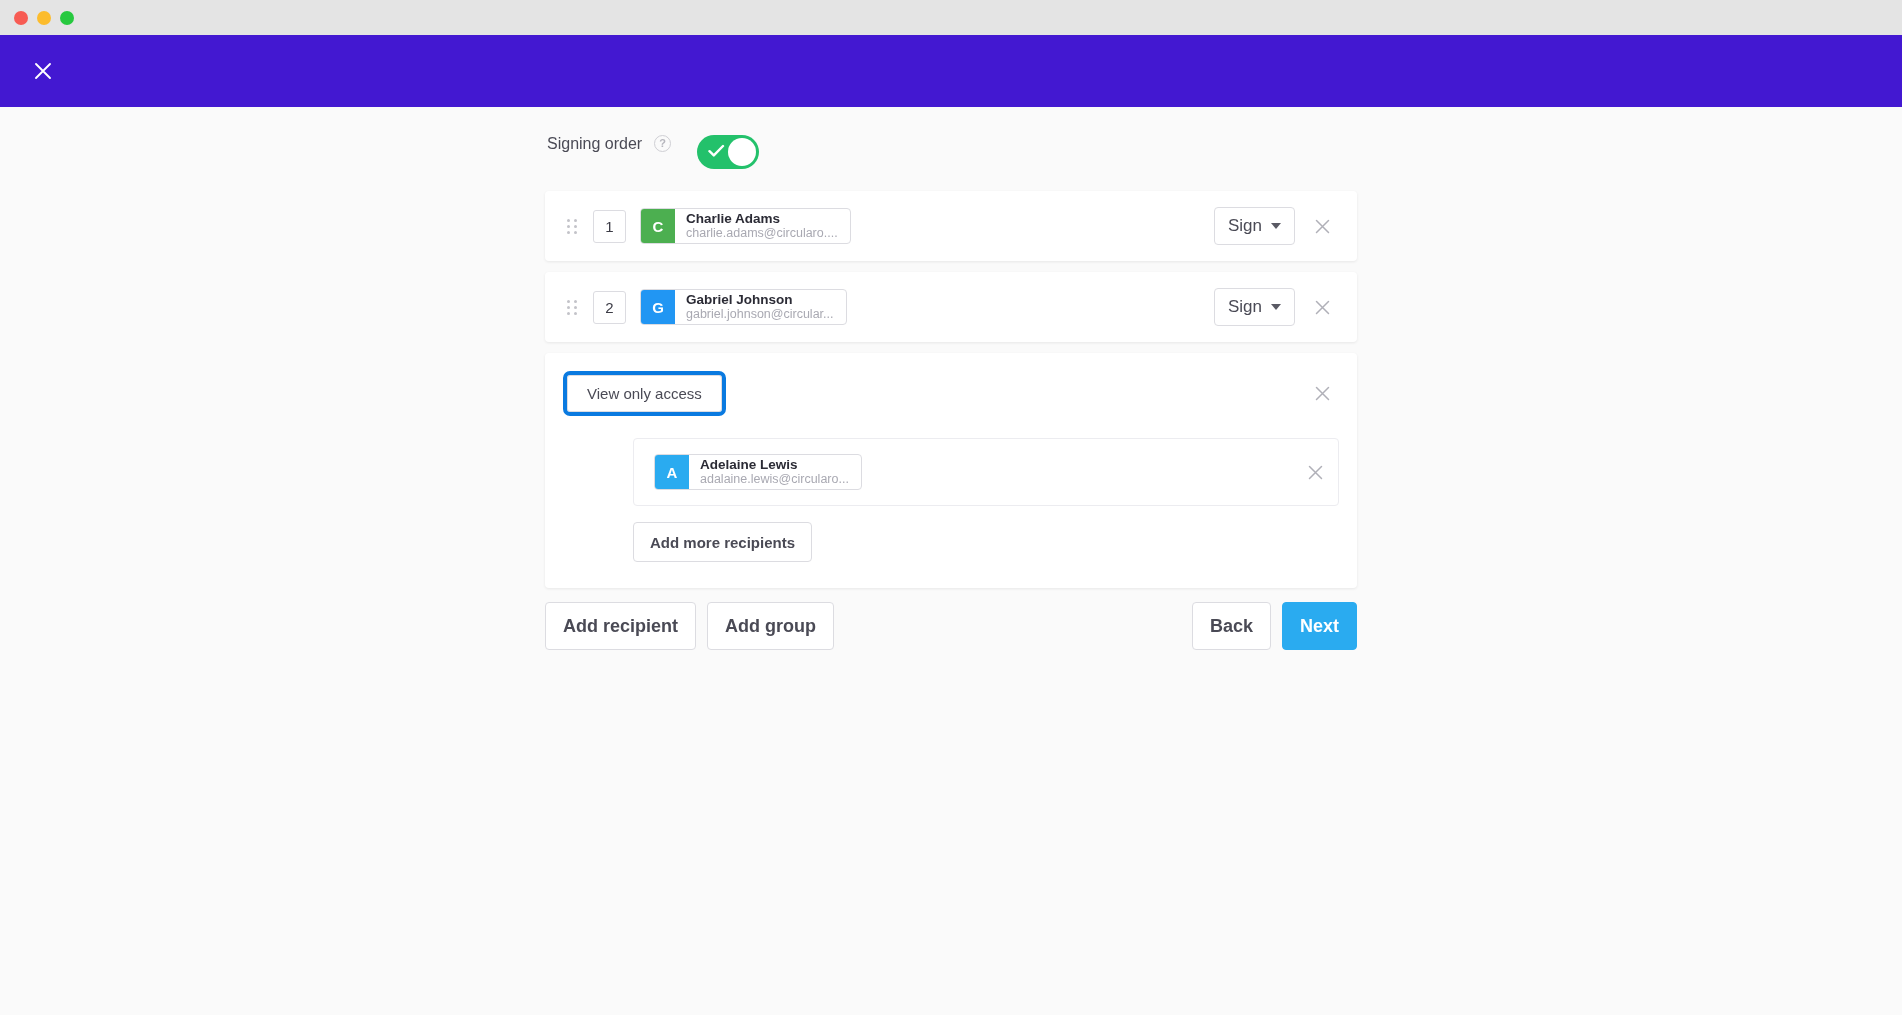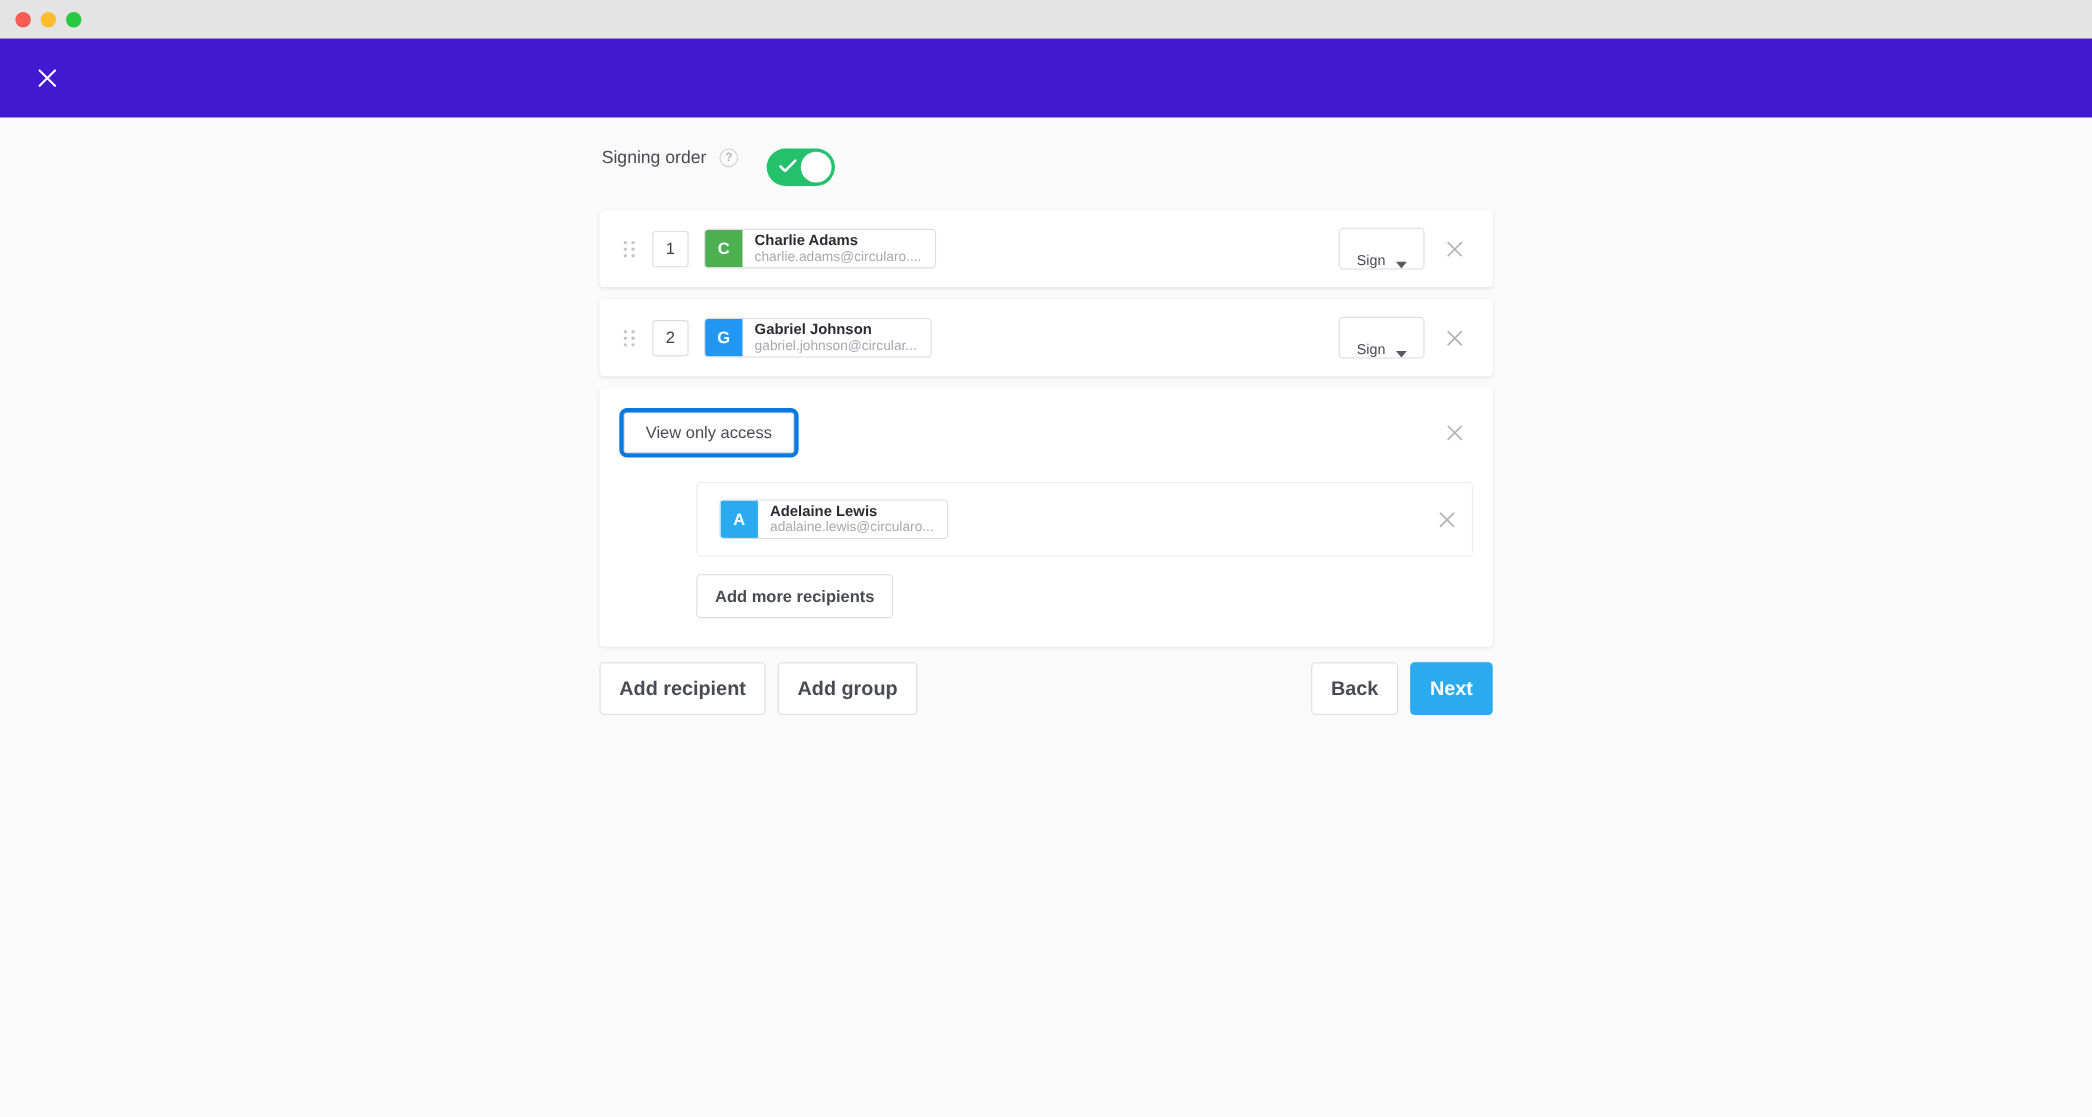--- a/index.html
+++ b/index.html
@@ -189,26 +189,26 @@
 
   .row-spacer { flex: 1; }
 
   .sign-select {
     height: 38px;
     min-width: 78px;
     border: 1px solid #dcdce1;
     border-radius: 4px;
     background: #fff;
     display: flex;
-    align-items: flex-end;
+    align-items: center;
     justify-content: center;
     gap: 9px;
     padding: 0 13px;
     cursor: pointer;
-    font-size: 13px;
+    font-size: 17px;
     color: #4a4a55;
   }
   .caret {
     width: 0; height: 0;
     border-left: 5px solid transparent;
     border-right: 5px solid transparent;
     border-top: 6px solid #5a5a64;
   }
 
   .row-close {

